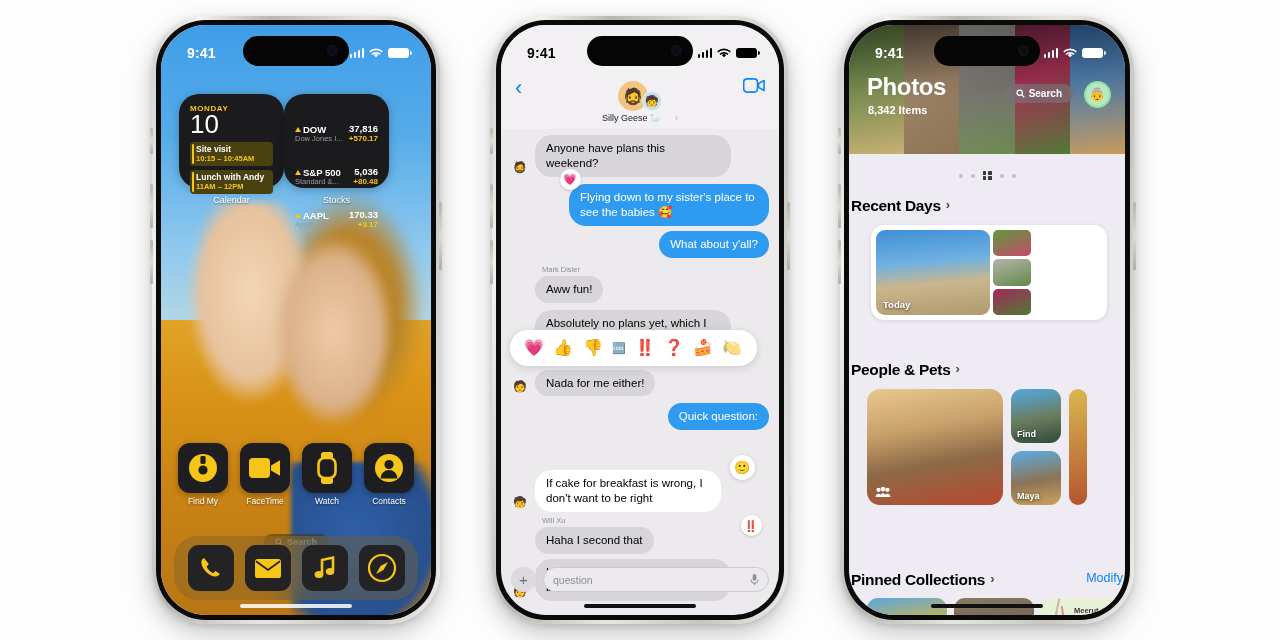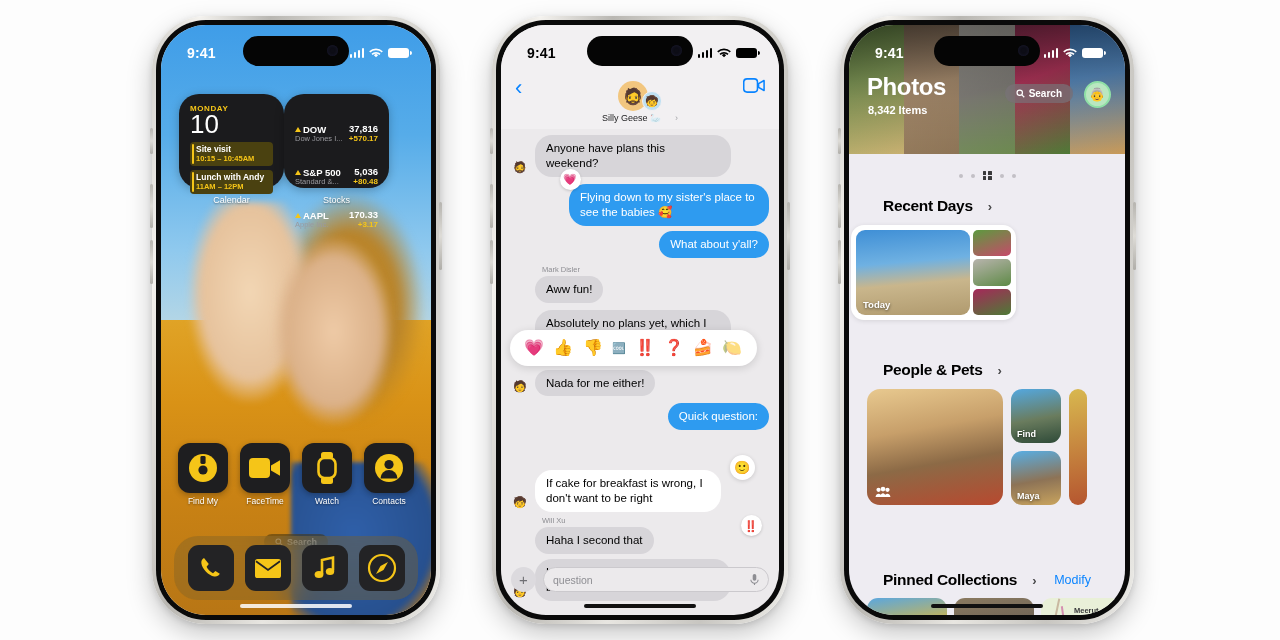--- a/index.html
+++ b/index.html
@@ -184,27 +184,27 @@
   .ph-search span { font-size:10px; color:#fff; font-weight:600; }
   .ph-avatar { position:absolute; right:14px; top:56px; width:27px;height:27px;border-radius:50%;
     background:#b9e7c0; border:2px solid #8fe0a6; display:flex;align-items:center;justify-content:center; font-size:13px; overflow:hidden;}
 
   .dots { position:absolute; top:146px; left:0; right:0; display:flex; justify-content:center; align-items:center; gap:8px; }
   .dots i { width:4px;height:4px;border-radius:50%;background:#c2c0c6; display:block; }
   .dots .grid-active { width:9px;height:9px; border-radius:1.5px; background:transparent;
     display:grid; grid-template-columns:1fr 1fr; grid-template-rows:1fr 1fr; gap:1.5px; }
   .dots .grid-active b { background:#3a3a3c; border-radius:.5px; display:block; }
 
-  .sec-hdr { display:flex; align-items:center; gap:15px; padding:0 34px; }
+  .sec-hdr { display:flex; gap:5px; padding:0 2px; }
   .sec-hdr h2 { font-size:15.5px; font-weight:700; color:#000; letter-spacing:-.3px; }
   .sec-chev { color:#48484a; font-size:13px; font-weight:600; }
   .sec-modify { margin-left:auto; color:#0a84ff; font-size:12.5px; font-weight:500; }
 
   #sec-recent { position:absolute; top:172px; left:0; right:0; }
-  .recent-strip { display:flex; gap:24px; padding:10px 18px 0 2px; }
+  .recent-strip { display:flex; gap:24px; padding:10px 18px 0 22px;flex-direction:column; }
   .rcard { background:#fff; border-radius:13px; padding:5px; box-shadow:0 1px 5px rgba(0,0,0,.11);
     display:flex; gap:3px; flex:0 0 auto; }
   .rc-big { width:114px; height:85px; border-radius:9px; position:relative; overflow:hidden; }
   .rc-col { display:flex; flex-direction:column; gap:3px; }
   .rc-sm { width:38px; height:26.3px; border-radius:5px; }
   .rc-cap { position:absolute; left:7px; bottom:5px; font-size:9.5px; font-weight:600; color:#fff;
     text-shadow:0 1px 3px rgba(0,0,0,.6); }
   .img-kids { background:linear-gradient(175deg,#3f8fd6 0%,#6fb1e2 38%,#c9b68c 62%,#b09a6e 100%); }
   .img-yest { background:linear-gradient(170deg,#9dc6e0 0%,#6f5a4a 45%,#8a3f46 100%); }
   .img-a { background:linear-gradient(160deg,#5c9a3e,#c64a6a); }

